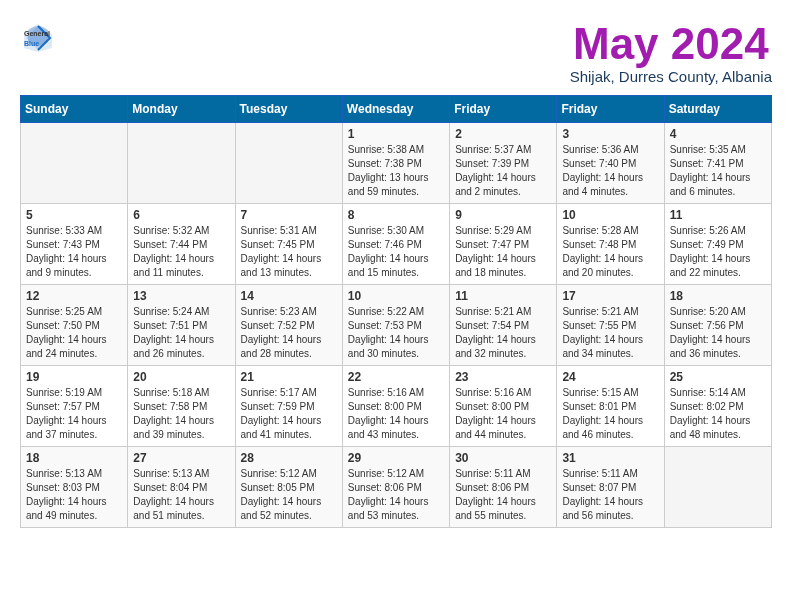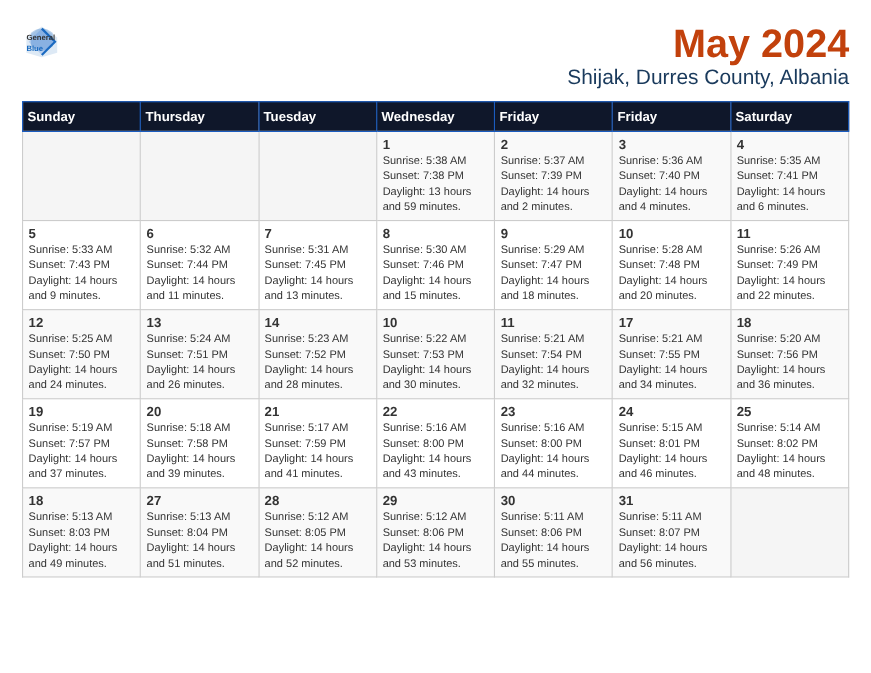--- a/index.html
+++ b/index.html
@@ -22,37 +22,38 @@
       gap: 4px;
     }
     .logo-icon {
       width: 36px;
       height: 36px;
     }
     .title-area {
       text-align: right;
     }
     .month-title {
-      font-size: 36px;
+      font-size: 44px;
       font-weight: bold;
-      color: #c2410c;
+      color: #a21caf;
       line-height: 1.1;
+      text-align: center;
     }
     .location-title {
-      font-size: 19px;
+      font-size: 15px;
       color: #1a3a5c;
       font-weight: normal;
     }
     .calendar {
       width: 100%;
       border-collapse: collapse;
       font-size: 11px;
     }
     .calendar thead tr {
-      background-color: #0f172a;
+      background-color: #0369a1;
       color: white;
     }
     .calendar thead th {
       padding: 6px 4px;
       text-align: left;
       font-size: 12px;
       font-weight: bold;
       border: 1px solid #1a5cc0;
       width: calc(100% / 7);
     }
@@ -103,21 +104,21 @@
   <div class="title-area">
     <div class="month-title">May 2024</div>
     <div class="location-title">Shijak, Durres County, Albania</div>
   </div>
 </div>
 
 <table class="calendar">
   <thead>
     <tr>
     <th>Sunday</th>
-        <th>Thursday</th>
+        <th>Monday</th>
         <th>Tuesday</th>
         <th>Wednesday</th>
         <th>Friday</th>
         <th>Friday</th>
         <th>Saturday</th>
       </tr>
   </thead>
   <tbody id="calendar-body">
   <tr>
         <td class="empty-cell"></td>

